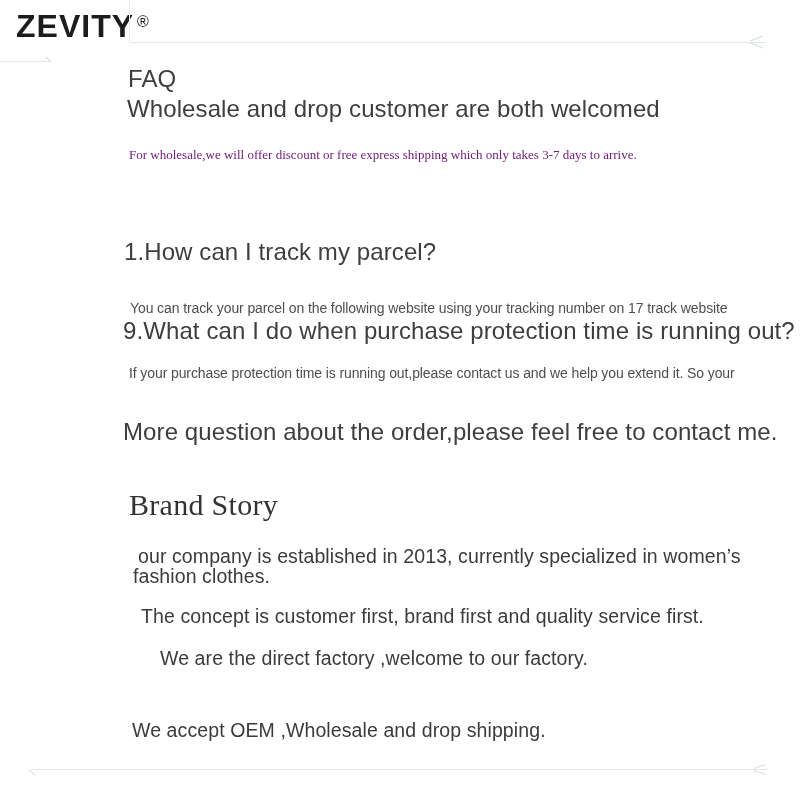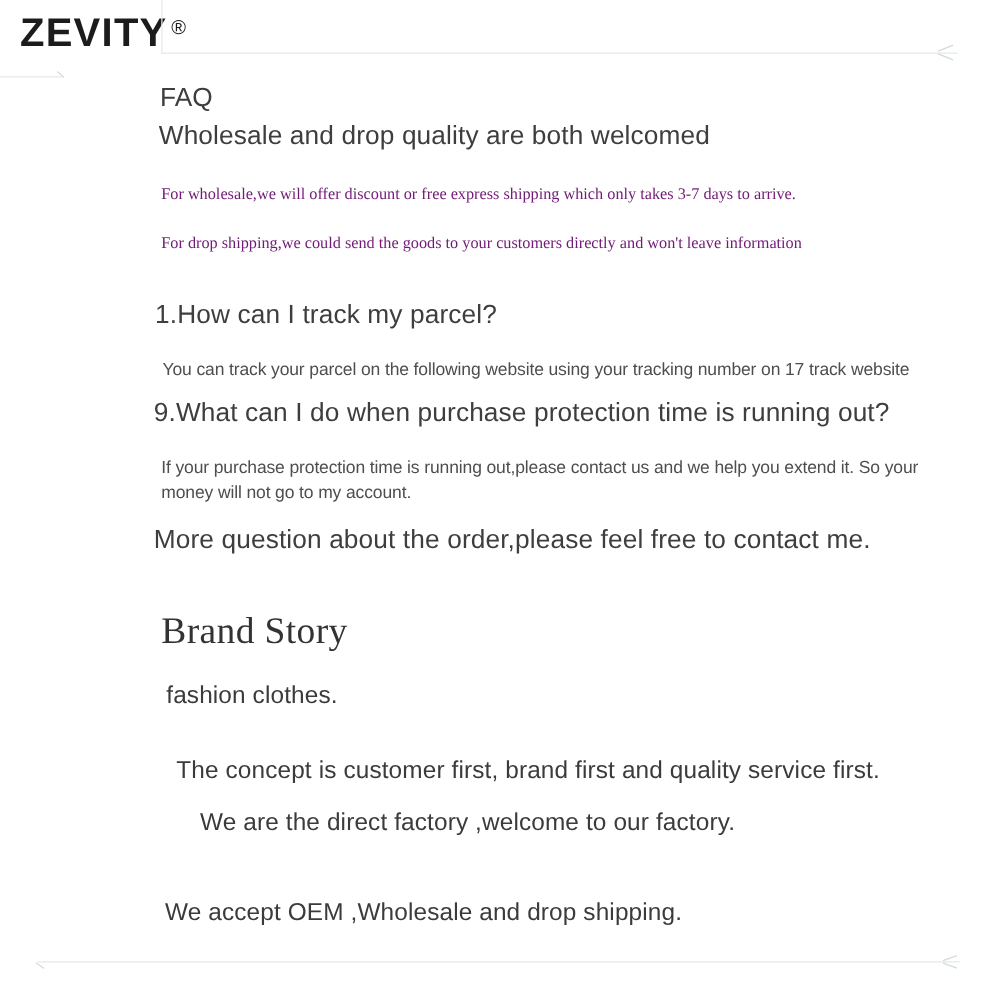--- a/index.html
+++ b/index.html
@@ -17,21 +17,21 @@
     color:#1c1c1c;
   }
   .logo sup{font-size:16px;font-weight:400;position:relative;top:2px;left:3px;}
 
   
   .faint{position:absolute;background:#e5e9ea;}
   .tick{position:absolute;background:#d3dadc;height:1px;}
 
   
   .h-sans{
-    font-size:21px;color:#3e3e3e;letter-spacing:0.1px;line-height:22px;
+    font-size:24px;color:#3e3e3e;letter-spacing:0.1px;line-height:22px;
   }
   
   .p-serif{
     font-family:"Liberation Serif",serif;
     font-size:13px;color:#701a75;line-height:25px;
   }
   
   .p-small{
     font-size:14px;color:#4e4e4e;letter-spacing:-0.1px;line-height:20px;
   }
@@ -58,40 +58,39 @@
 <div class="tick" style="left:750px;top:38px;width:13px;transform:rotate(-22deg);"></div>
 <div class="tick" style="left:750px;top:45px;width:13px;transform:rotate(22deg);"></div>
 <div class="faint" style="left:0;top:61px;width:50px;height:1px;"></div>
 <div class="tick" style="left:45px;top:59px;width:7px;transform:rotate(40deg);"></div>
 <div class="faint" style="left:30px;top:769px;width:738px;height:1px;"></div>
 <div class="tick" style="left:754px;top:766px;width:12px;transform:rotate(-20deg);"></div>
 <div class="tick" style="left:754px;top:772px;width:12px;transform:rotate(20deg);"></div>
 <div class="tick" style="left:28px;top:772px;width:8px;transform:rotate(35deg);"></div>
 
 <div class="abs h-sans" style="left:128px;top:68px;">FAQ</div>
-<div class="abs h-sans" style="left:127px;top:98px;">Wholesale and drop quality are both welcomed</div>
+<div class="abs h-sans" style="left:127px;top:98px;">Wholesale and drop customer are both welcomed</div>
 
 <div class="abs p-serif" style="left:129px;top:142px;">For wholesale,we will offer discount or free express shipping which only takes 3-7 days to arrive.</div>
 
 <div class="abs p-serif" style="left:129px;top:181px;">
-  <span class="line">For drop shipping,we could send the goods to your customers directly and won't leave information</span>
 </div>
 
 <div class="abs h-sans" style="left:124px;top:241px;">1.How can I track my parcel?</div>
-<div class="abs p-small" style="left:130px;top:285px;">You can track your parcel on the following website using your tracking number on 17 track website</div>
+<div class="abs p-small" style="left:130px;top:298px;">You can track your parcel on the following website using your tracking number on 17 track website</div>
 
 <div class="abs h-sans" style="left:123px;top:320px;">9.What can I do when purchase protection time is running out?</div>
 <div class="abs p-small" style="left:129px;top:363px;">
   <span class="line">If your purchase protection time is running out,please contact us and we help you extend it. So your</span>
-  <span class="line">money will not go to my account.</span>
 </div>
 
 <div class="abs h-sans" style="left:123px;top:421px;">More question about the order,please feel free to contact me.</div>
 
 <div class="abs story-title" style="left:129px;top:488px;">Brand Story</div>
 
 <div class="abs p-story" style="left:133px;top:546px;">
+  <span class="line" style="padding-left:5px;">our company is established in 2013, currently specialized in women’s</span>
   <span class="line">fashion clothes.</span>
 </div>
 
 <div class="abs p-story" style="left:141px;top:606px;text-align:right;">The concept is customer first, brand first and quality service first.</div>
 <div class="abs p-story" style="left:132px;top:648px;margin-left:28px;">We are the direct factory ,welcome to our factory.</div>
 <div class="abs p-story" style="left:132px;top:720px;">We accept OEM ,Wholesale and drop shipping.</div>
 
 </body></html>

